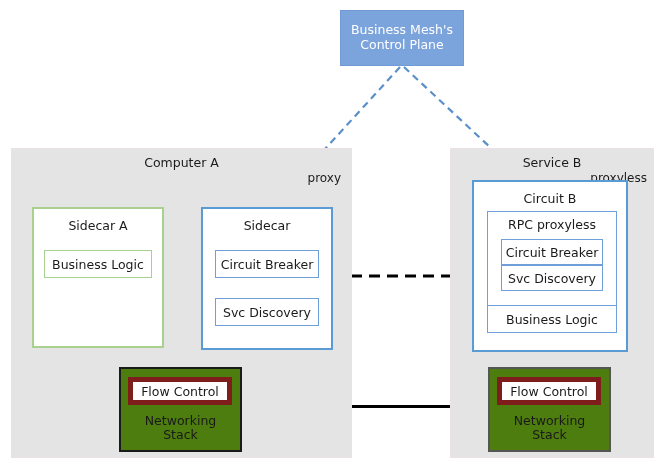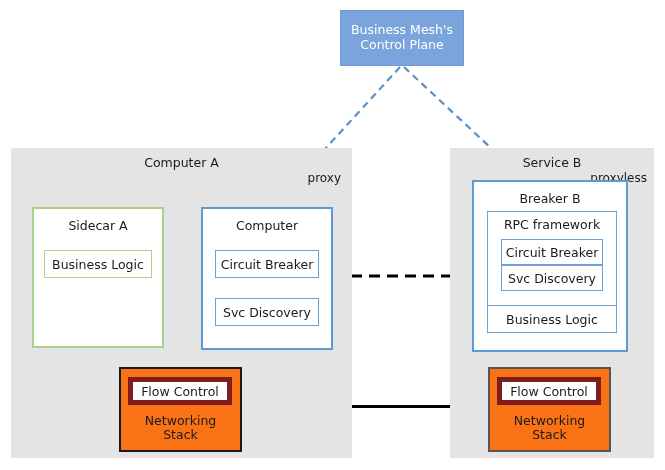--- a/index.html
+++ b/index.html
@@ -109,21 +109,21 @@
   #svc-discovery-a   { left: 215px; top: 298px; width: 104px; height: 28px; }
 
   #circuit-breaker-b { left: 501px; top: 239px; width: 102px; height: 26px; }
   #svc-discovery-b   { left: 501px; top: 265px; width: 102px; height: 26px; }
   #business-logic-b  { left: 487px; top: 305px; width: 130px; height: 28px; }
 
   
   .netstack {
     position: absolute;
     box-sizing: border-box;
-    background: #f97316;
+    background: #4d7c0f;
   }
   #netstack-a { left: 119px; top: 367px; width: 123px; height: 85px; border: 2px solid #1a1a1a; }
   #netstack-b { left: 488px; top: 367px; width: 123px; height: 85px; border: 2px solid #555555; }
   .netstack-label {
     position: absolute;
     left: 0; right: 0;
     bottom: 7px;
     text-align: center;
     font-size: 12.5px;
     white-space: pre-line;
@@ -164,41 +164,41 @@
     <div class="computer-title">Computer A</div>
     <div class="corner-label" id="proxy-label">proxy</div>
   </div>
 
   <div class="shell" id="service-a-box">
     <div class="shell-title">Sidecar A</div>
   </div>
   <div class="leaf leaf-green" id="business-logic-a">Business Logic</div>
 
   <div class="shell" id="sidecar-box">
-    <div class="shell-title">Computer</div>
+    <div class="shell-title">Sidecar</div>
   </div>
   <div class="leaf leaf-blue" id="circuit-breaker-a">Circuit Breaker</div>
   <div class="leaf leaf-blue" id="svc-discovery-a">Svc Discovery</div>
 
   <div class="netstack" id="netstack-a">
     <div class="netstack-label">Networking
 Stack</div>
   </div>
   <div class="leaf leaf-black" id="flow-control-a">Flow Control</div>
 
   <div class="computer" id="computer-b">
     <div class="computer-title">Service B</div>
     <div class="corner-label" id="proxyless-label">proxyless</div>
   </div>
 
   <div class="shell" id="service-b-box">
-    <div class="shell-title">Breaker B</div>
+    <div class="shell-title">Circuit B</div>
   </div>
   <div class="shell" id="rpc-framework-box">
-    <div class="shell-title" style="top:5px;">RPC framework</div>
+    <div class="shell-title" style="top:5px;">RPC proxyless</div>
   </div>
   <div class="leaf leaf-blue" id="circuit-breaker-b">Circuit Breaker</div>
   <div class="leaf leaf-blue" id="svc-discovery-b">Svc Discovery</div>
   <div class="leaf leaf-blue" id="business-logic-b">Business Logic</div>
 
   <div class="netstack" id="netstack-b">
     <div class="netstack-label">Networking
 Stack</div>
   </div>
   <div class="leaf leaf-black" id="flow-control-b">Flow Control</div>

